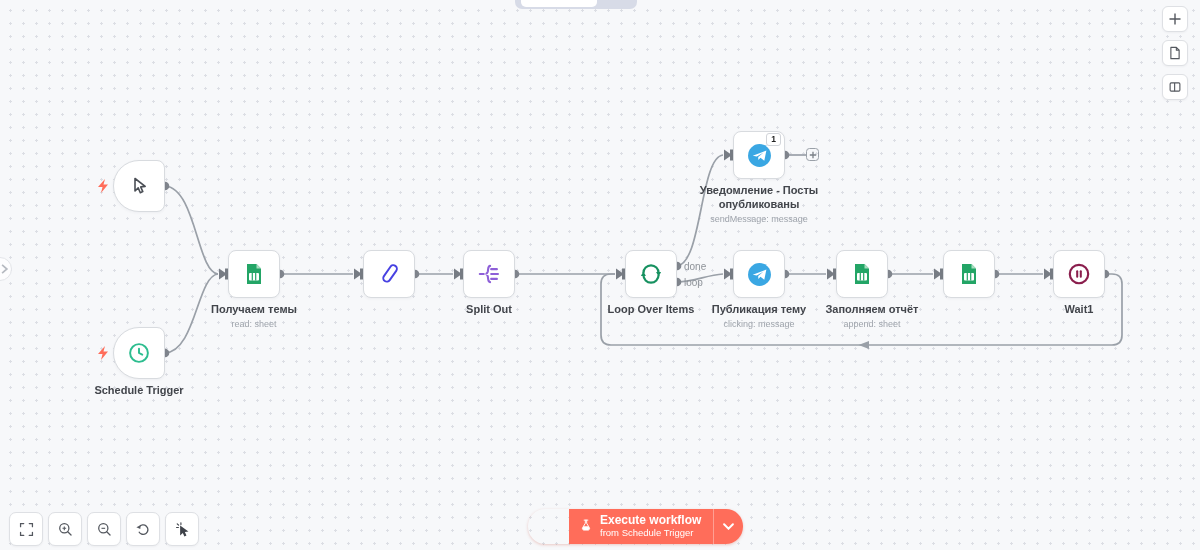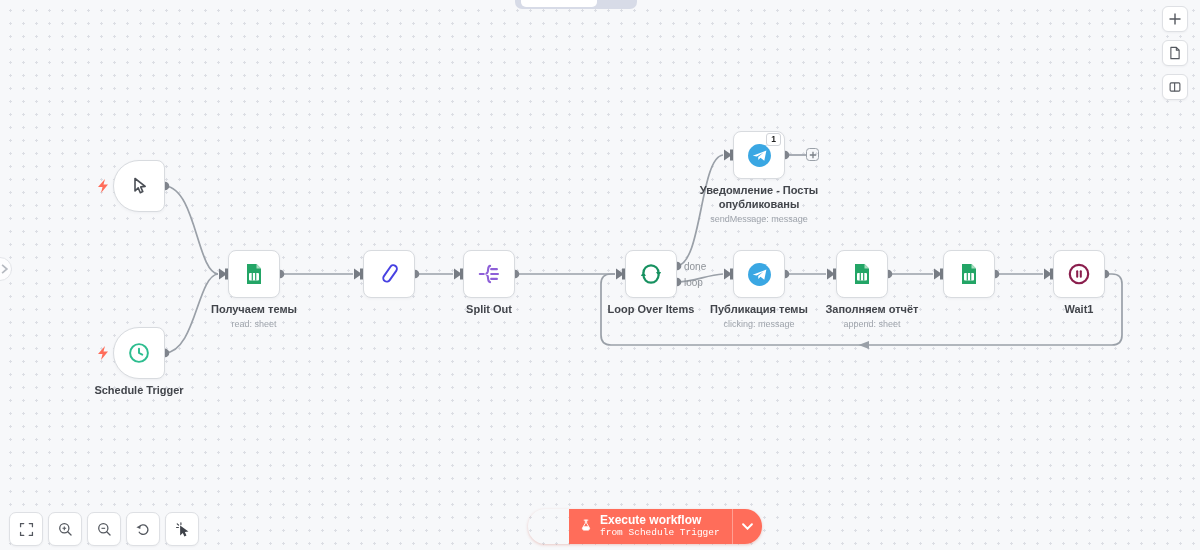--- a/index.html
+++ b/index.html
@@ -64,21 +64,21 @@
   .ctl-tr .ctl-btn{width:26px;height:26px;border-radius:6px;}
   
   .exec-bar{position:absolute;left:528px;top:509px;display:flex;z-index:5;cursor:pointer;
     border-radius:17px;overflow:hidden;box-shadow:0 1px 3px rgba(200,60,40,.25);padding-left:41px;}
   .exec-main{
     background:#ff6d5a;color:#fff;display:flex;align-items:center;
     padding:5px 12px 5px 9px;gap:6px;border:none;cursor:pointer;
   }
   .exec-text{text-align:left;}
   .exec-line1{font-size:12px;font-weight:bold;line-height:1.15;}
-  .exec-line2{font-size:9.5px;line-height:1.15;font-family:Liberation Mono, monospace;}
+  .exec-line2{font-size:9.5px;line-height:1.15;}
   .exec-chev{
     background:#ff6d5a;border:none;border-left:1px solid rgba(255,255,255,.35);
     width:30px;display:flex;align-items:center;justify-content:center;cursor:pointer;
   }
 </style>
 </head>
 <body>
 
 <div id="canvas">
 
@@ -223,21 +223,21 @@
     </svg>
   </div>
 
   <div class="node" style="left:733px;top:250px">
     <svg width="25" height="25" viewBox="0 0 24 24">
       <circle cx="12" cy="12" r="11" fill="#3aa7e3"></circle>
       <path d="M5.5 12.2 L18.6 7.2 L16.6 17 L12.9 14.2 L10.9 16.3 L10.75 13.55 L15.9 9.1 L9.4 12.95 Z" fill="#fff"></path>
     </svg>
   </div>
   <div class="nlabel" style="left:684px;top:303px;width:150px">
-    <div>Публикация темы</div>
+    <div>Публикация тему</div>
     <div class="nsub">clicking: message</div>
   </div>
 
   <div class="node" style="left:836px;top:250px">
     <svg width="24" height="24" viewBox="0 0 24 24">
       <path d="M5 2 H14.5 L19 6.5 V22 H5 Z" fill="#23a566"></path>
       <polygon points="14.5,2 19,6.5 14.5,6.5" fill="#a8ddc0"></polygon>
       <rect x="7" y="11" width="10" height="7.5" rx="1" fill="#fff"></rect>
       <path d="M10.3 11 V18.5 M13.7 11 V18.5" stroke="#23a566" stroke-width="1.2"></path>
     </svg>

